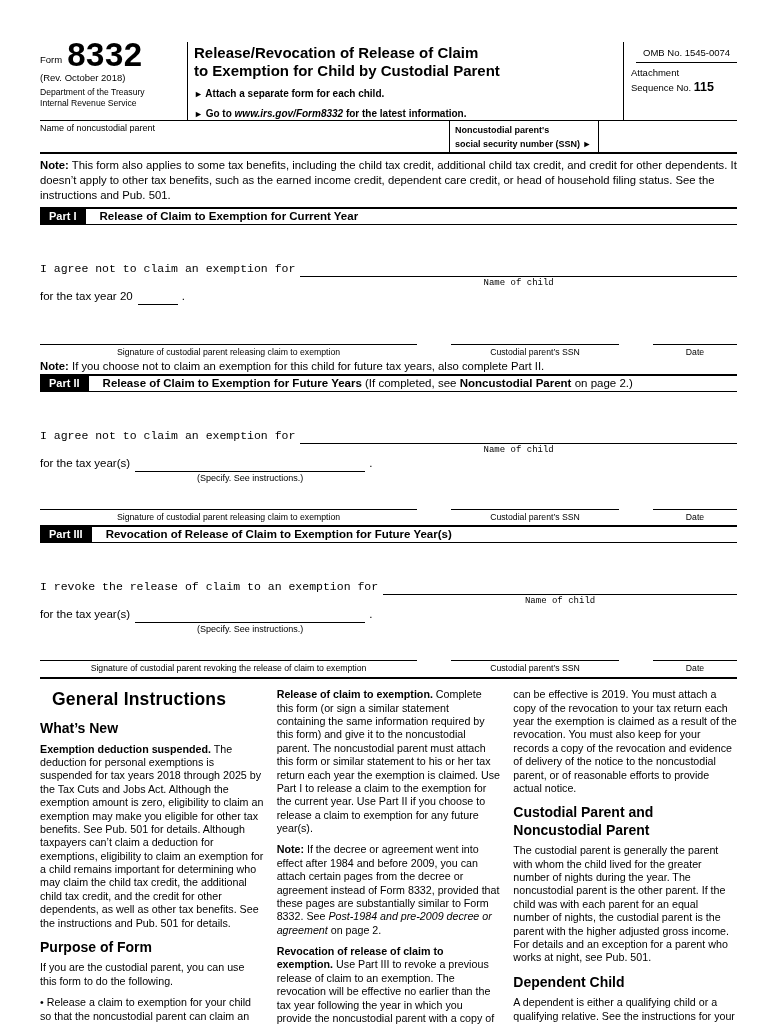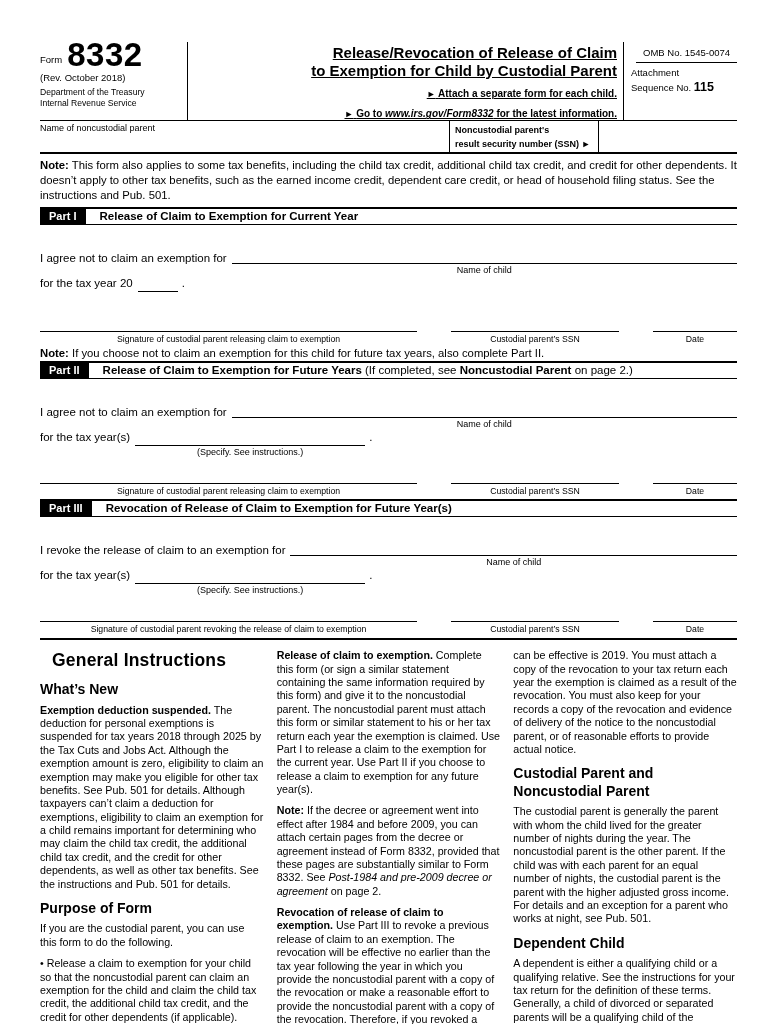--- a/index.html
+++ b/index.html
@@ -9,21 +9,21 @@
           display: flex; flex-direction: column; overflow: hidden; background:#fff; }
 
   
   .hdr { display: flex; border-bottom: 1px solid #000; }
   .hdr-left { width: 148px; border-right: 1.5px solid #000; padding: 0 6px 2px 0; }
   .form-line { display: flex; align-items: flex-end; gap: 5px; }
   .form-word { font-size: 9.5px; padding-bottom: 3px; }
   .form-num  { font-size: 33px; font-weight: bold; line-height: 0.8; letter-spacing: .5px; }
   .rev { font-size: 9.5px; margin-top: 4px; }
   .agency { font-size: 8.6px; line-height: 1.18; margin-top: 4px; }
-  .hdr-center { flex: 1; text-align: right; padding: 2px 6px 1px; text-decoration: underline; }
+  .hdr-center { flex: 1; text-align: left; padding: 2px 6px 1px; }
   .hdr-title { font-size: 15px; font-weight: bold; line-height: 1.18; }
   .hdr-sub { font-size: 10px; font-weight: bold; margin-top: 9px; }
   .hdr-sub .arrow { font-size: 9px; }
   .url-italic { font-style: italic; }
   .hdr-right { width: 114px; border-left: 1.5px solid #000; display: flex; flex-direction: column; }
   .omb { font-size: 9.5px; padding: 5px 2px 4px 7px; border-bottom: 1px solid #000; margin-left: 12px; }
   .attach-seq { font-size: 9.5px; padding: 4px 2px 2px 7px; line-height: 1.3; }
   .attach-num { font-weight: bold; font-size: 12.5px; }
 
   
@@ -38,21 +38,21 @@
   b.lead { font-weight: bold; margin-top: 48px; }
 
   
   .partbar { display: flex; align-items: stretch; border-top: 2px solid #000; border-bottom: 1.5px solid #000; }
   .partlabel { background: #000000; color: #fff; font-weight: bold; font-size: 11px; padding: 1px 9px 2px; white-space: nowrap; }
   .parttitle { font-size: 11.5px; padding: 1px 0 2px 14px; }
   .parttitle .t-bold { font-weight: bold; }
 
   
   .sec { font-size: 11.5px; }
-  .agreerow { display: flex; align-items: flex-end; margin-top: 24px; }
+  .agreerow { display: flex; margin-top: 37px; font-family: Liberation Mono, monospace; }
   .agreerow .txt { white-space: nowrap; padding-right: 5px; }
   .fl { border-bottom: 1px solid #000; position: relative; height: 15px; }
   .fl.grow { flex: 1; }
   .fl .under { position: absolute; top: 100%; left: 0; right: 0; margin-top: 2px;
                text-align: center; font-size: 9px; font-weight: normal; white-space: nowrap; }
   .taxrow { display: flex; align-items: flex-start; margin-top: 13px; }
   .taxrow .txt { white-space: nowrap; padding-right: 5px; }
   .fl.w40 { width: 40px; }
   .fl.w230 { width: 230px; }
   .dot { padding-left: 4px; }
@@ -115,21 +115,21 @@
       </div>
     </div>
   </div>
 
   <div class="namerow">
     <div class="namerow-left">
       <span>Name of noncustodial parent</span>
     </div>
     <div class="ssnbox">
       <div>Noncustodial parent's</div>
-      <div><span>result security number (SSN) </span><span>►</span></div>
+      <div><span>social security number (SSN) </span><span>►</span></div>
     </div>
     <div class="ssnblank"></div>
   </div>
 
   <div class="topnote">
     <b class="lead">Note:</b><span> This form also applies to some tax benefits, including the child tax credit, additional child tax credit, and credit for other dependents. It doesn’t apply to other tax benefits, such as the earned income credit, dependent care credit, or head of household filing status. See the instructions and Pub. 501.</span>
   </div>
 
   <div class="partbar">
     <div class="partlabel">Part I</div>

